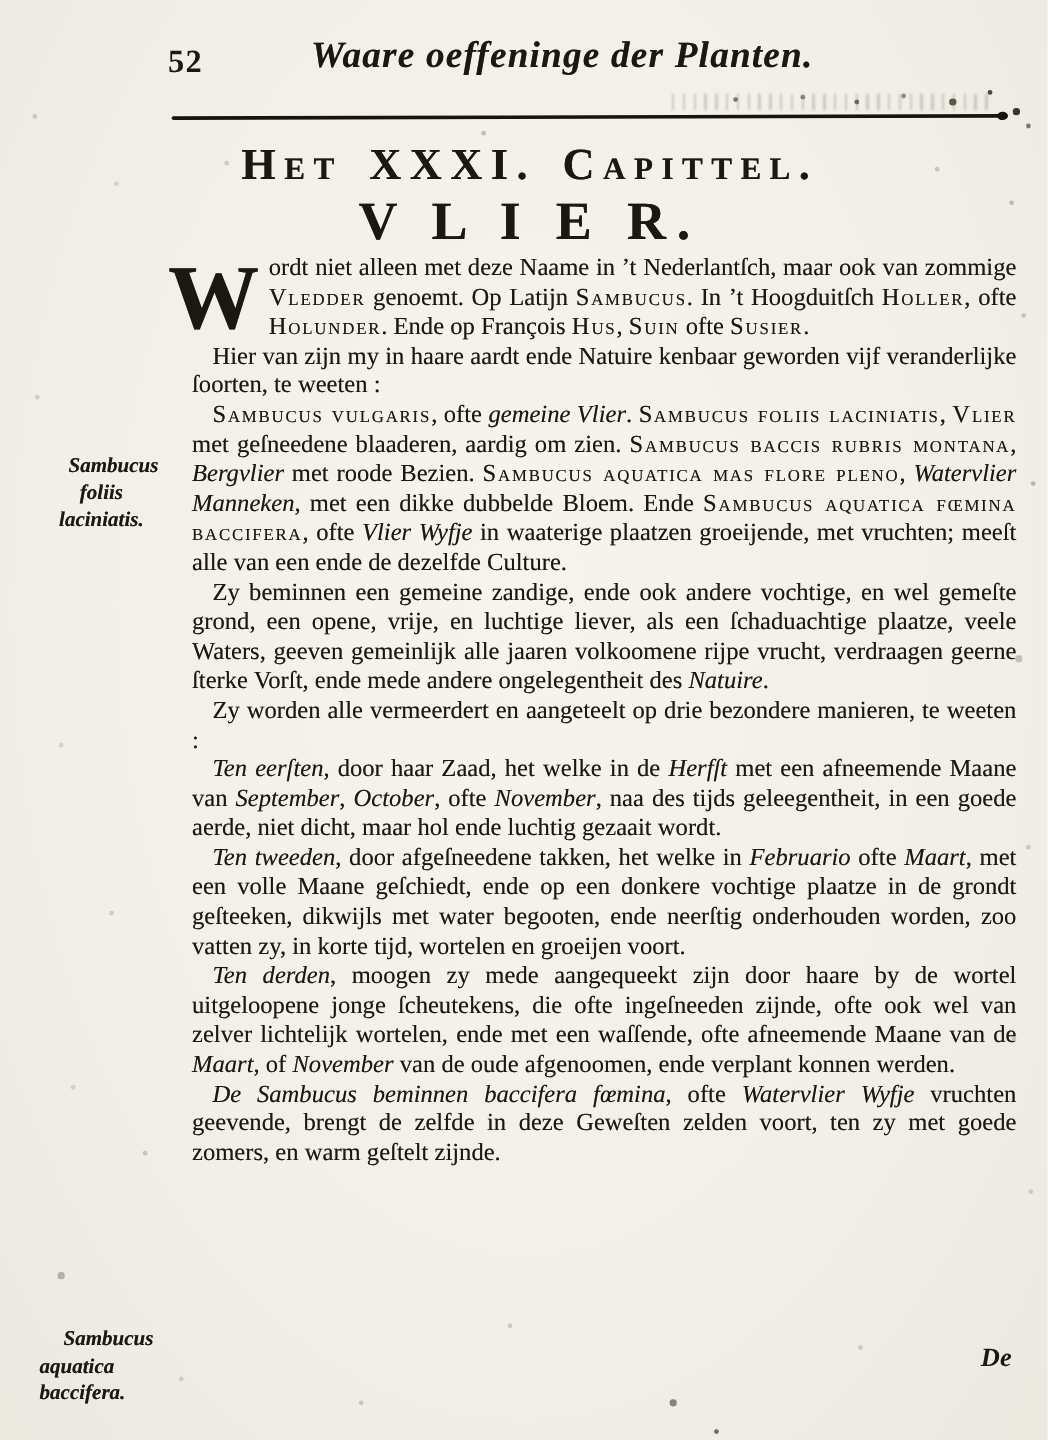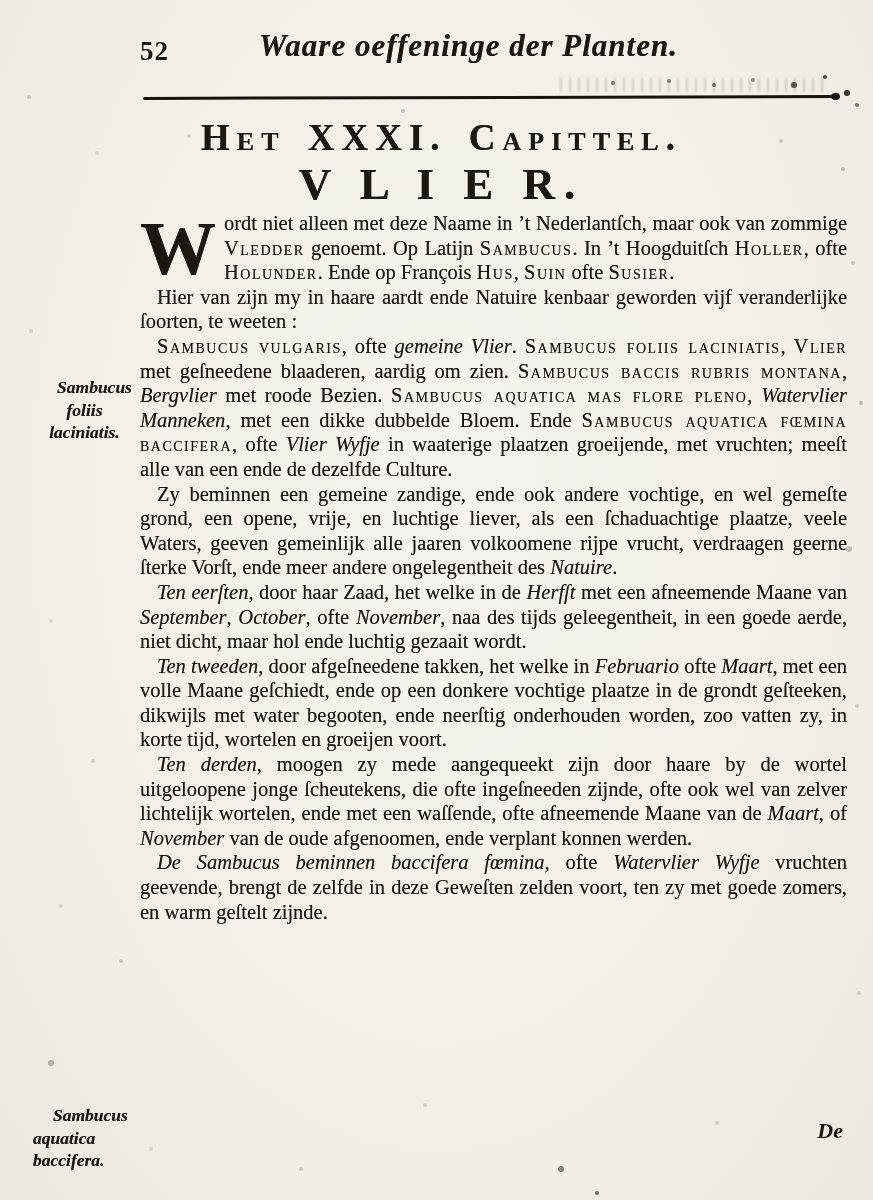--- a/index.html
+++ b/index.html
@@ -48,21 +48,21 @@
     font-weight:600;font-size:45px;letter-spacing:9px;
     text-shadow:0 0 0.5px rgba(25,20,12,.7);
   }
   
   #body-text{
     position:absolute;left:140px;top:211px;width:707px;
     font-size:20.5px;line-height:24.6px;text-align:justify;
     text-shadow:0 0 0.4px rgba(25,20,12,.55);
   }
   #body-text p{margin:0;}
-  #body-text p.indent{text-indent:17px;}
+  #body-text p.indent{text-indent:17px;margin-left:20px;}
   .dropcap{
     float:left;font-size:76px;line-height:70px;height:70px;
     font-weight:600;padding:2px 8px 0 0;
   }
   .sc{font-variant:small-caps;letter-spacing:1.5px;}
   .it{font-style:italic;}
   
   .margin-note{
     position:absolute;left:33px;width:103px;
     font-style:italic;font-weight:700;font-size:17.5px;line-height:22.5px;
@@ -105,21 +105,22 @@
   <div class="running-title">Waare oeffeninge der Planten.</div>
   <div class="header-rule"></div>
 
   <div class="chapter-heading">Het XXXI. Capittel.</div>
   <div class="chapter-title">V L I E R.</div>
 
   <div id="body-text">
       <p class=""><span class="dropcap">W</span><span>ordt niet alleen met deze Naame in ’t Nederlantſch, maar ook van zommige </span><span class="sc">Vledder</span><span> genoemt. Op Latijn </span><span class="sc">Sambucus</span><span>. In ’t Hoogduitſch </span><span class="sc">Holler</span><span>, ofte </span><span class="sc">Holunder</span><span>. Ende op François </span><span class="sc">Hus</span><span>, </span><span class="sc">Suin</span><span> ofte </span><span class="sc">Susier</span><span>.</span></p>
       <p class="indent"><span>Hier van zijn my in haare aardt ende Natuire kenbaar geworden vijf veranderlijke ſoorten, te weeten :</span></p>
       <p class="indent"><span class="sc">Sambucus vulgaris</span><span>, ofte </span><span class="it">gemeine Vlier</span><span>. </span><span class="sc">Sambucus foliis laciniatis</span><span>, </span><span class="sc">Vlier</span><span> met geſneedene blaaderen, aardig om zien. </span><span class="sc">Sambucus baccis rubris montana</span><span>, </span><span class="it">Bergvlier</span><span> met roode Bezien. </span><span class="sc">Sambucus aquatica mas flore pleno</span><span>, </span><span class="it">Watervlier Manneken</span><span>, met een dikke dubbelde Bloem. Ende </span><span class="sc">Sambucus aquatica fœmina baccifera</span><span>, ofte </span><span class="it">Vlier Wyfje</span><span> in waaterige plaatzen groeijende, met vruchten; meeſt alle van een ende de dezelfde Culture.</span></p>
-      <p class="indent"><span>Zy beminnen een gemeine zandige, ende ook andere vochtige, en wel gemeſte grond, een opene, vrije, en luchtige liever, als een ſchaduachtige plaatze, veele Waters, geeven gemeinlijk alle jaaren volkoomene rijpe vrucht, verdraagen geerne ſterke Vorſt, ende meer andere ongelegentheit des </span><span class="it">Natuire</span><span>.</span></p>
+      <p class="indent"><span>Zy beminnen een gemeine zandige, ende ook andere vochtige, en wel gemeſte grond, een opene, vrije, en luchtige liever, als een ſchaduachtige plaatze, veele Waters, geeven gemeinlijk alle jaaren volkoomene rijpe vrucht, verdraagen geerne ſterke Vorſt, ende mede andere ongelegentheit des </span><span class="it">Natuire</span><span>.</span></p>
+      <p class="indent"><span>Zy worden alle vermeerdert en aangeteelt op drie bezondere manieren, te weeten :</span></p>
       <p class="indent"><span class="it">Ten eerſten</span><span>, door haar Zaad, het welke in de </span><span class="it">Herfſt</span><span> met een afneemende Maane van </span><span class="it">September</span><span>, </span><span class="it">October</span><span>, ofte </span><span class="it">November</span><span>, naa des tijds geleegentheit, in een goede aerde, niet dicht, maar hol ende luchtig gezaait wordt.</span></p>
       <p class="indent"><span class="it">Ten tweeden</span><span>, door afgeſneedene takken, het welke in </span><span class="it">Februario</span><span> ofte </span><span class="it">Maart</span><span>, met een volle Maane geſchiedt, ende op een donkere vochtige plaatze in de grondt geſteeken, dikwijls met water begooten, ende neerſtig onderhouden worden, zoo vatten zy, in korte tijd, wortelen en groeijen voort.</span></p>
       <p class="indent"><span class="it">Ten derden</span><span>, moogen zy mede aangequeekt zijn door haare by de wortel uitgeloopene jonge ſcheutekens, die ofte ingeſneeden zijnde, ofte ook wel van zelver lichtelijk wortelen, ende met een waſſende, ofte afneemende Maane van de </span><span class="it">Maart</span><span>, of </span><span class="it">November</span><span> van de oude afgenoomen, ende verplant konnen werden.</span></p>
       <p class="indent"><span class="it">De Sambucus beminnen baccifera fœmina</span><span>, ofte </span><span class="it">Watervlier Wyfje</span><span> vruchten geevende, brengt de zelfde in deze Geweſten zelden voort, ten zy met goede zomers, en warm geſtelt zijnde.</span></p>
     </div>
 
   <div id="margin-notes">
       <div class="margin-note mn1">Sambucus foliis laciniatis.</div>
       <div class="margin-note mn2">Sambucus aquatica baccifera.</div>
     </div>

